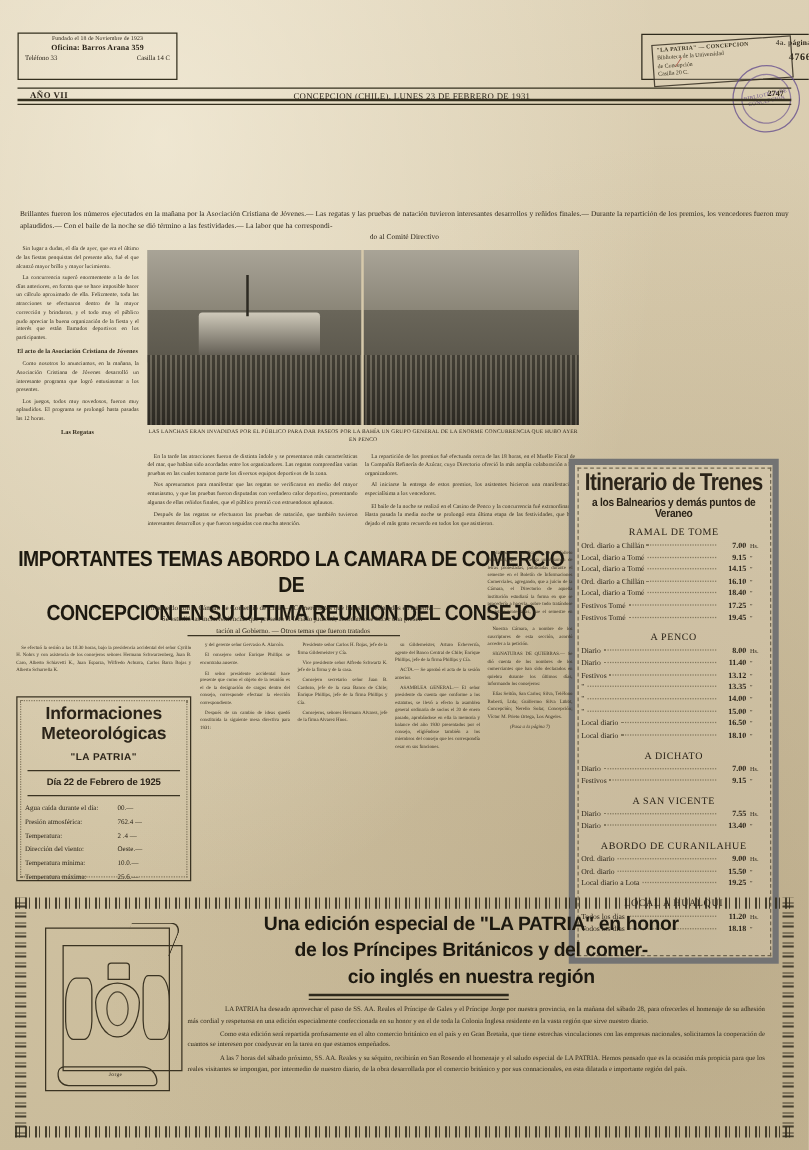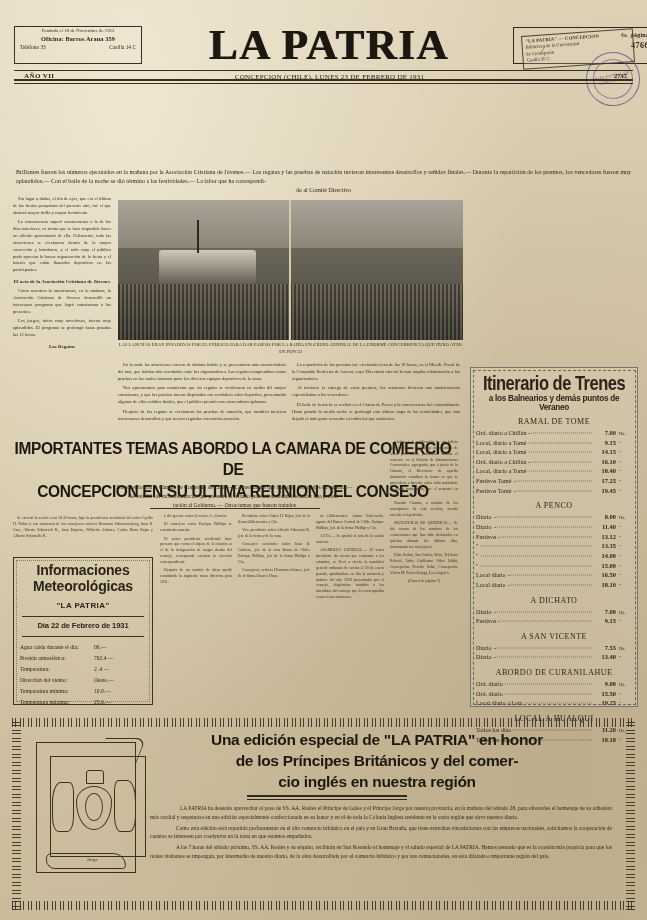--- a/index.html
+++ b/index.html
@@ -119,22 +119,22 @@
   }
   .colB{position:absolute;left:118px;top:362px;width:168px;}
   .colC{position:absolute;left:292px;top:362px;width:168px;}
 
   .body{font-size:4.5px;line-height:1.52;text-align:justify;letter-spacing:.02px;color:#332c1d;}
   .body p{margin:0 0 3px 0;text-indent:5px;}
   .subhd{font-size:5px;font-weight:bold;text-align:center;margin:4px 0 3px;line-height:1.4;}
 
   
   .trainbox{
-    position:absolute;left:470px;top:367px;width:168px;height:340px;
-    border:1px solid #737373;box-sizing:border-box;padding:4px 5px;
+    position:absolute;left:455px;top:367px;width:168px;height:404px;
+    border:5px solid #737373;box-sizing:border-box;padding:4px 5px;
     background:rgba(226,217,193,.28);
   }
   .trainbox:before{
     content:"";position:absolute;left:1.5px;top:1.5px;right:1.5px;bottom:1.5px;
     border:1.2px dashed #4a4230;pointer-events:none;opacity:.7;
   }
   .tb-title{
     font-family:"Liberation Sans",sans-serif;font-weight:bold;
     font-size:16.5px;text-align:center;line-height:1;letter-spacing:-.5px;
     transform:scaleY(1.18);transform-origin:center top;margin-top:1px;
@@ -249,21 +249,20 @@
   <div class="masthead">
     <div class="infobox">
       <div class="l1">Fundado el 18 de Noviembre de 1923</div>
       <div class="l2">Oficina: Barros Arana 359</div>
       <div class="l3">
         <span>Teléfono 33</span>
         <span>Casilla 14 C</span>
       </div>
     </div>
 
-    <div class="nameplate">LA PATRIA</div>
 
     <div class="stampbox">
       <div class="sb-r1">4a. página</div>
       <div class="sb-r2">4766</div>
     </div>
     <div class="libstamp">
       <div class="ls1">"LA PATRIA" — CONCEPCION</div>
       <div>Biblioteca de la Universidad</div>
       <div>de Concepción</div>
       <div>Casilla 20 C.</div>
@@ -516,21 +515,21 @@
     <p>Nuestra Cámara, a nombre de los suscriptores de esta sección, acordó acceder a la petición.</p>
     <p>SIGNATURAS DE QUIEBRAS.— Se dió cuenta de los nombres de los comerciantes que han sido declarados en quiebra durante los últimos días, informando los consejeros:</p>
     <p>Elías Seitún, San Carlos; Silva, Teléfono Roberti, Ltda; Guillermo Silva Lübbt, Concepción; Nerelio Solar, Concepción; Víctor M. Prieto Ortega, Los Angeles.</p>
     <p style="text-align:center;text-indent:0;font-style:italic;">(Pasa a la página 7)</p>
   </div>
 
   <div class="metbox">
     <div class="met-t1">Informaciones Meteorológicas</div>
     <div class="met-t2">"LA PATRIA"</div>
     <div class="met-hr"></div>
-    <div class="met-date">Día 22 de Febrero de 1931</div>
+    <div class="met-date">Día 22 de Febrero de 1925</div>
     <div class="met-hr"></div>
     <div id="meteo-rows" style="margin-top:5px;">
         <div class="met-row">
           <span class="met-k">Agua caída durante el día:</span>
           <span class="met-v">00.—</span>
         </div>
         <div class="met-row">
           <span class="met-k">Presión atmosférica:</span>
           <span class="met-v">762.4 —</span>
         </div>

